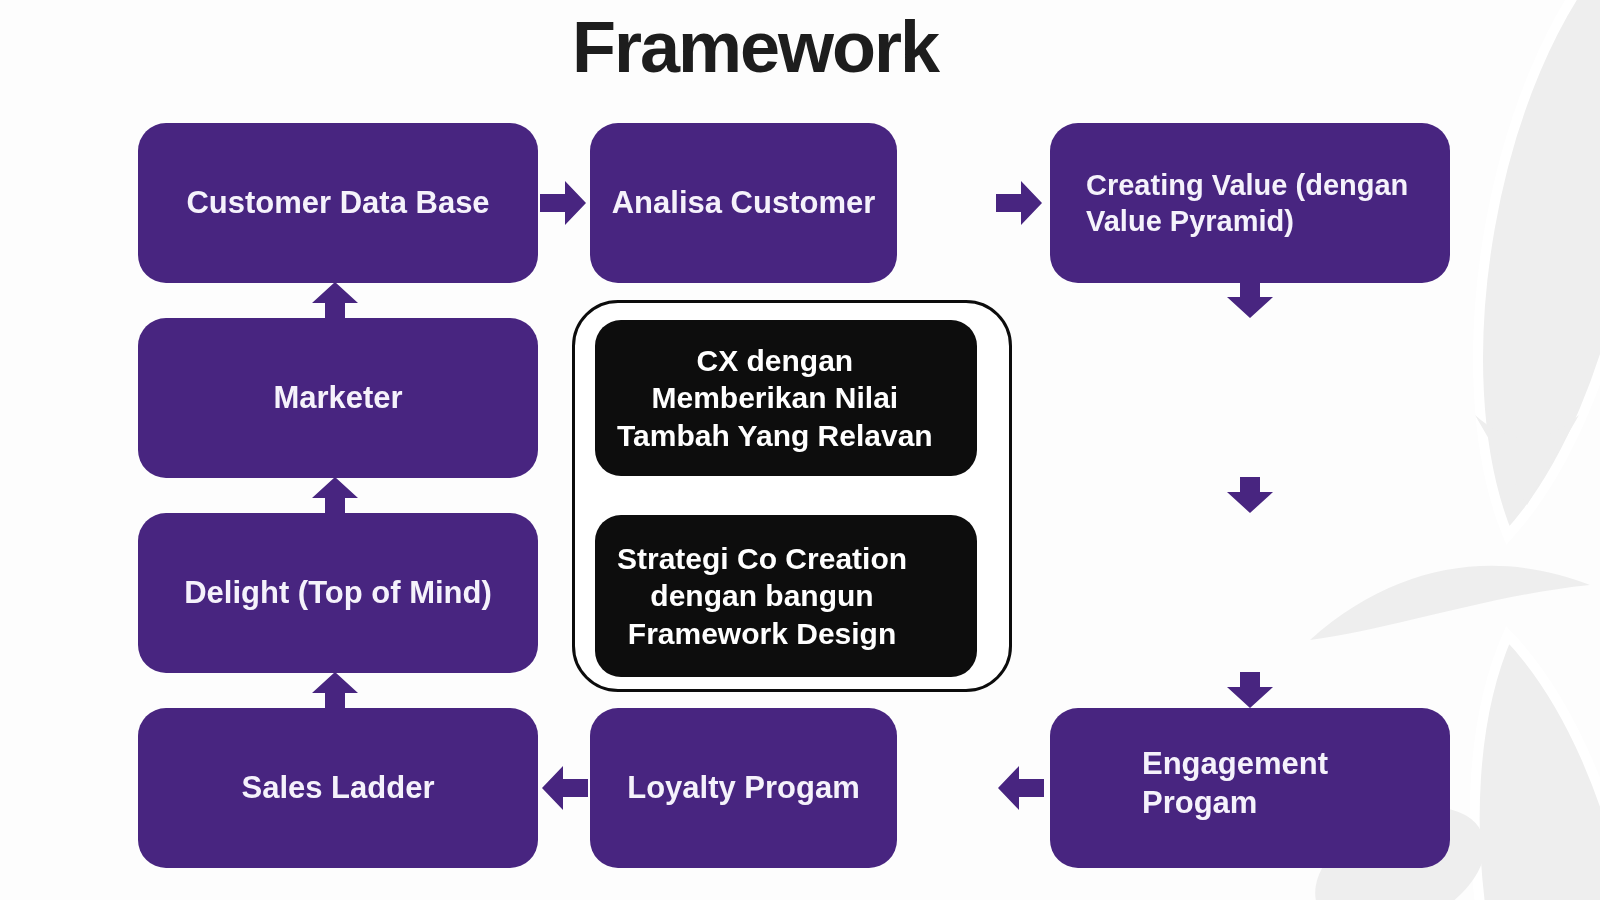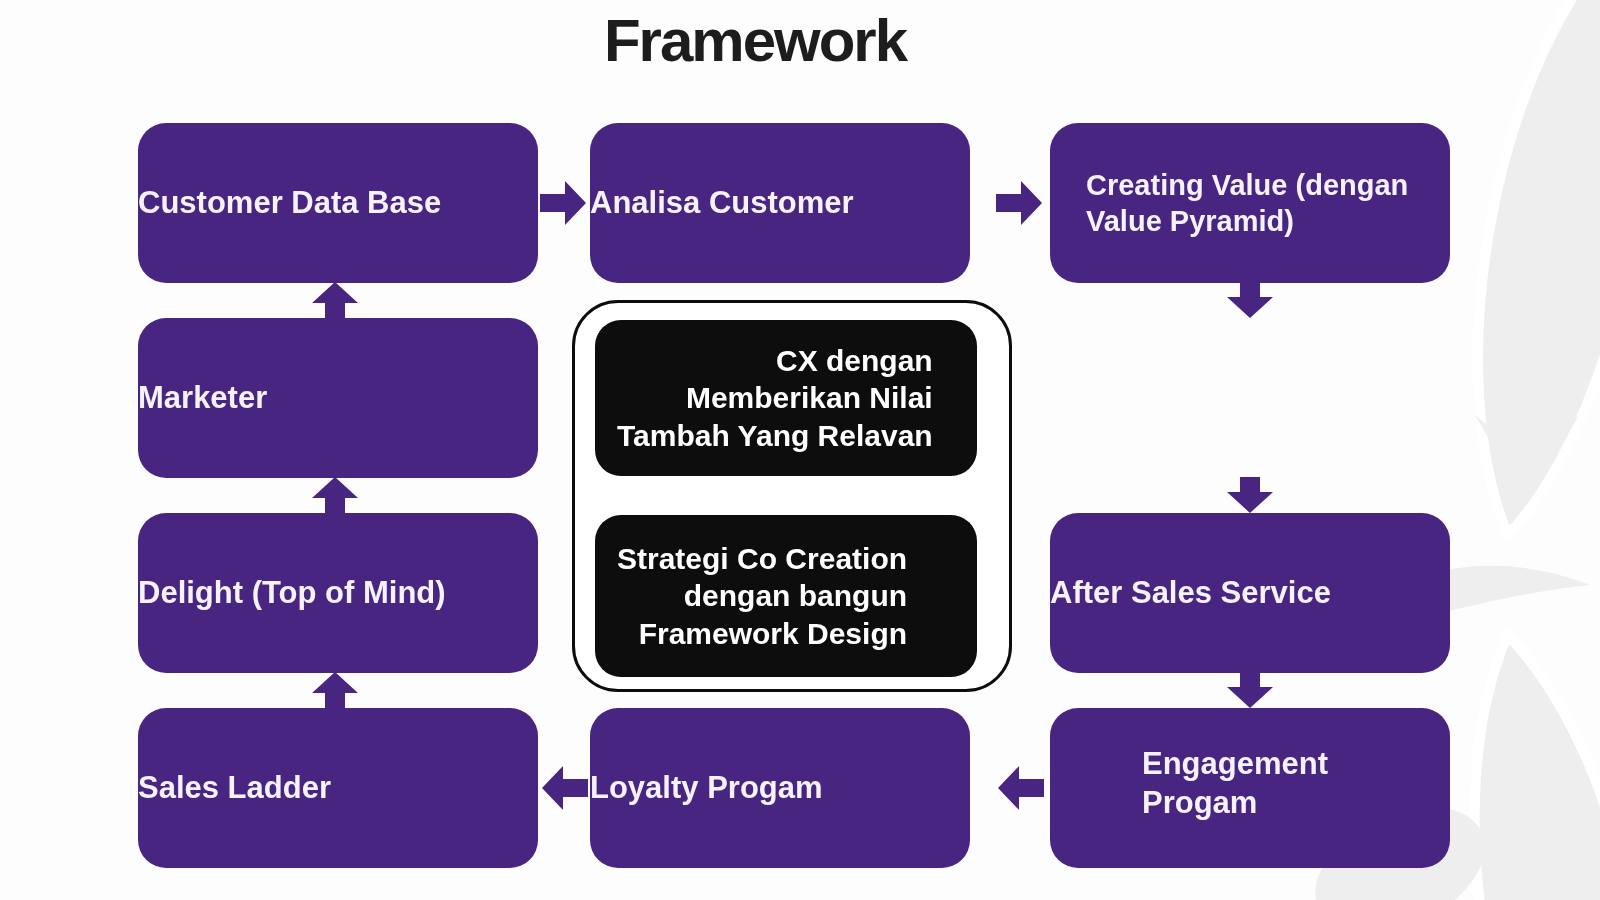--- a/index.html
+++ b/index.html
@@ -15,53 +15,53 @@
   *{margin:0;padding:0;box-sizing:border-box;}
   html,body{width:1600px;height:900px;overflow:hidden;}
   body{
     background:var(--page-bg);
     font-family:"Liberation Sans","DejaVu Sans",sans-serif;
   }
   .canvas{position:relative;width:1600px;height:900px;background:var(--page-bg);}
   .watermark{position:absolute;top:0;right:0;width:320px;height:900px;pointer-events:none;}
   .title{
     position:absolute;left:0;right:90px;top:6px;
-    text-align:center;font-size:60px;font-weight:800;
+    text-align:center;font-size:72px;font-weight:800;
     letter-spacing:-2px;color:var(--title-text);
   }
   .box{
     position:absolute;height:160px;border-radius:28px;
-    display:flex;align-items:center;justify-content:flex-start;
+    display:flex;align-items:center;justify-content:center;
   }
   .purple{background:var(--purple);color:var(--box-text);}
   .label{
     font-weight:700;font-size:31px;line-height:1.25;
     text-align:center;white-space:pre-line;
   }
   .row1{top:123px}.row2{top:318px}.row3{top:513px}.row4{top:708px}
   .colL{left:138px;width:400px}
-  .colM{left:590px;width:380px}
+  .colM{left:590px;width:307px}
   .colR{left:1050px;width:400px}
   .box.align-left{justify-content:flex-start;}
   .box.align-left .label{text-align:left;}
   .box.creating{padding:0 33px 0 36px;}
   .box.creating .label{font-size:29px;}
   .box.engagement{padding:0 30px 8px 92px;}
   .hub{
     position:absolute;left:572px;top:300px;width:440px;height:392px;
     background:var(--hub-bg);border:3.5px solid var(--hub-border);
     border-radius:46px;
   }
   .hub .dark{
     position:absolute;left:20px;width:382px;background:var(--black-box);
     border-radius:26px;color:#ffffff;
     display:flex;align-items:center;justify-content:flex-start;
     padding:0 14px 0 22px;
   }
-  .hub .dark .label{font-size:30px;text-align:right;}
+  .hub .dark .label{font-size:30px;text-align:center;}
   .dark1{top:17px;height:156px;}
   .dark2{top:212px;height:162px;}
   .arrow{position:absolute;display:block;}
   .arrow polygon{fill:var(--purple);}
   .av{width:46px;height:36px;}
   .ah{width:46px;height:44px;}
   .ax-left{left:312px}.ax-right{left:1227px}
   .ay-1{top:282px}.ay-2{top:477px}.ay-3{top:672px}
   .hy-top{top:181px}.hy-bottom{top:766px}
   .hx-1{left:540px}.hx-2{left:996px}.hx-3{left:998px}.hx-4{left:542px}
@@ -112,23 +112,20 @@
   </div>
 
   <div class="box purple colM row4">
     <span class="label">Loyalty Progam</span>
   </div>
 
   <div class="box purple colR row1 align-left creating">
     <span class="label">Creating Value (dengan
 Value Pyramid)</span>
   </div>
-  <div class="box purple colR row3">
-    <span class="label">After Sales Service</span>
-  </div>
   <div class="box purple colR row4 align-left engagement">
     <span class="label">Engagement
 Progam</span>
   </div>
 
   <svg class="arrow av ax-left ay-1" viewBox="0 0 46 36">
       <polygon points="23,0 46,21 33,21 33,36 13,36 13,21 0,21"></polygon>
     </svg>
   <svg class="arrow av ax-left ay-2" viewBox="0 0 46 36">
       <polygon points="23,0 46,21 33,21 33,36 13,36 13,21 0,21"></polygon>

